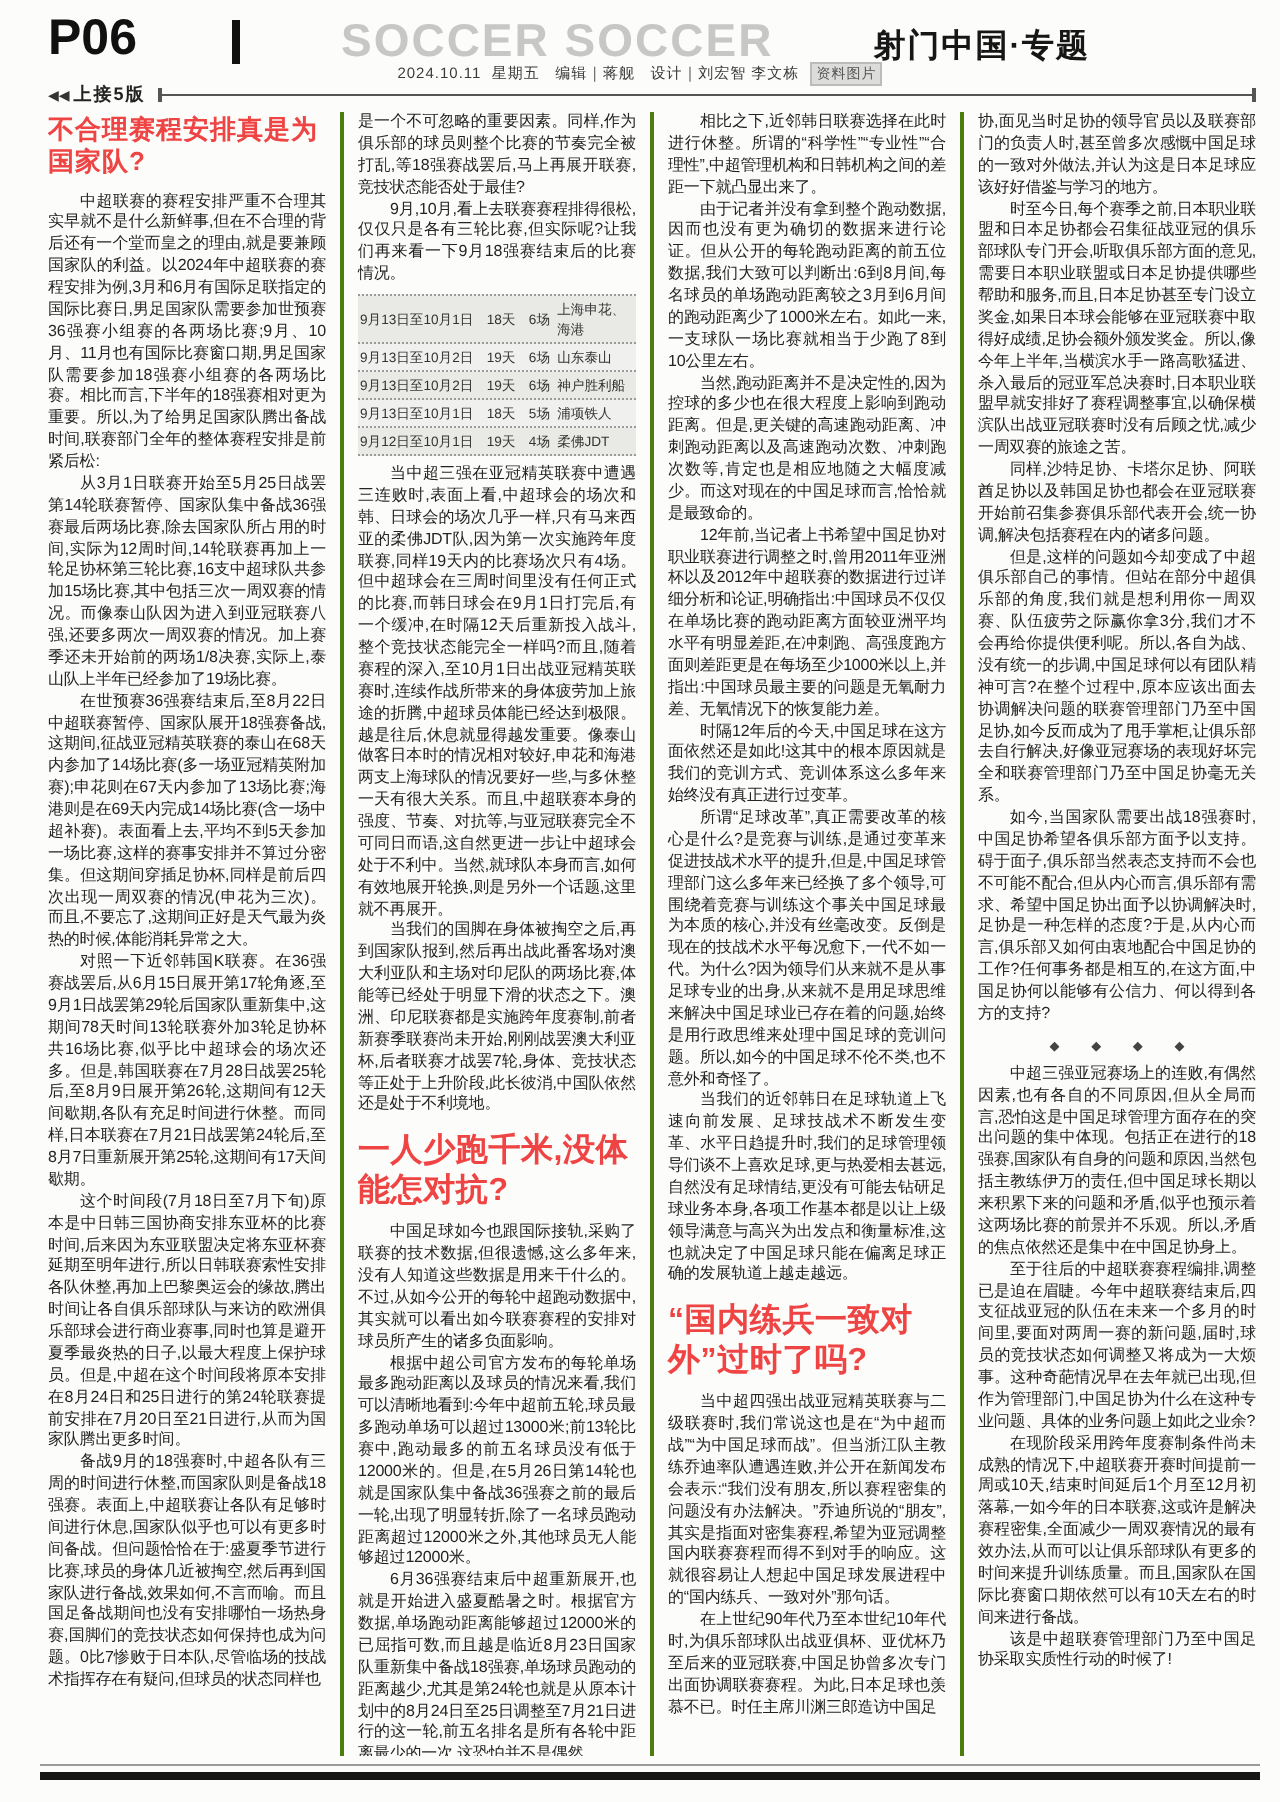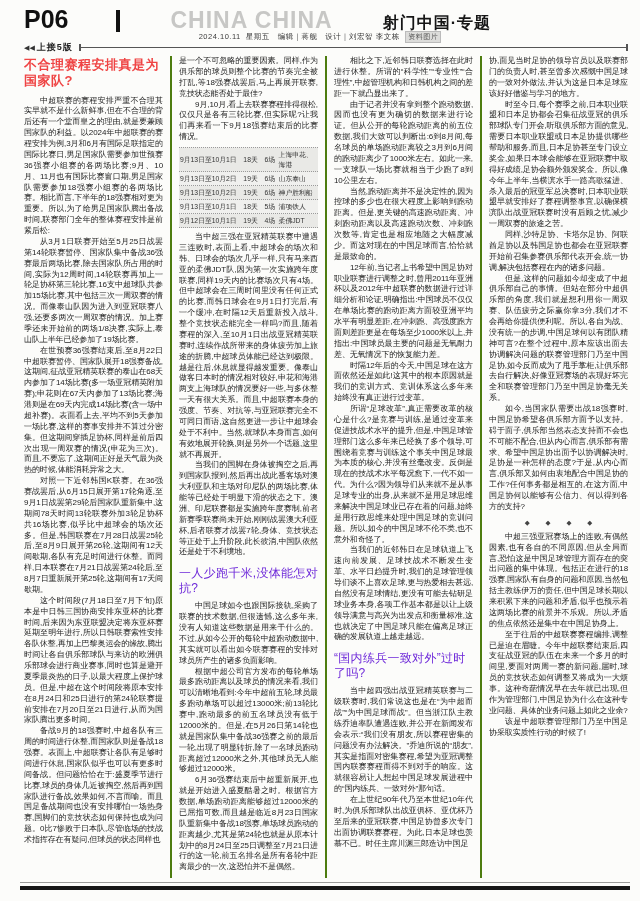--- a/index.html
+++ b/index.html
@@ -25,21 +25,21 @@
   .cont-rule:after{right:0;}
 
   
   .cols{position:absolute;left:24px;top:56px;width:604px;height:822px;display:flex;}
   .col{flex:1;padding:0 7px;overflow:hidden;}
   .col + .col{border-left:2px solid #4d7c0f;}
   .col:first-child{padding-left:0;}
   .col:last-child{padding-right:0;}
 
   .headline{font-size:13px;font-weight:900;color:#ef4444;margin:1px 0 6px;letter-spacing:.5px;line-height:1.25;}
-  .subhead{font-size:12px;font-weight:400;color:#6d28d9;margin:8px 0 5px;letter-spacing:.3px;line-height:1.25;}
+  .subhead{font-size:16px;font-weight:700;color:#ef4444;margin:8px 0 5px;letter-spacing:.3px;line-height:1.25;}
   p.body{font-size:8px;line-height:1.36;text-align:justify;margin:0;text-indent:2em;color:#232323;letter-spacing:-0.1px;}
   p.body.cont{text-indent:0;}
 
   
   .sched{margin:4px 0;background:#f0f0ee;border-top:1px dotted #9a9a9a;}
   .srow{display:flex;align-items:center;font-size:6.8px;color:#333;border-bottom:1px dotted #9a9a9a;padding:1.5px 1px;}
   .srow:nth-child(odd){background:#e9e9e6;}
   .srow .c0{flex:0 0 44%;}
   .srow .c1{flex:0 0 15%;text-align:center;}
   .srow .c2{flex:0 0 13%;text-align:center;}
@@ -51,21 +51,21 @@
   .rule-thick{position:absolute;left:20px;right:10px;top:886px;height:4px;background:#161616;}
 </style>
 </head>
 <body>
 
 <div class="page">
 
   <div class="masthead">
     <span class="pno">P06</span>
     <span class="mast-div"></span>
-    <span class="mast-en">CHINA CHINA</span>
+    <span class="mast-en">SOCCER SOCCER</span>
     <span class="mast-cn">射门中国·专题</span>
   </div>
 
   <div class="creditline">
     <span>2024.10.11</span>&nbsp;
     <span>星期五</span>&nbsp;&nbsp;
     <span>编辑｜蒋舰</span>&nbsp;&nbsp;
     <span>设计｜刘宏智 李文栋</span>
     <span class="badge">资料图片</span>
   </div>
@@ -146,20 +146,21 @@
 
     <div class="col">
       <p class="body cont">协,面见当时足协的领导官员以及联赛部门的负责人时,甚至曾多次感慨中国足球的一致对外做法,并认为这是日本足球应该好好借鉴与学习的地方。</p>
       <p class="body">时至今日,每个赛季之前,日本职业联盟和日本足协都会召集征战亚冠的俱乐部球队专门开会,听取俱乐部方面的意见,需要日本职业联盟或日本足协提供哪些帮助和服务,而且,日本足协甚至专门设立奖金,如果日本球会能够在亚冠联赛中取得好成绩,足协会额外颁发奖金。所以,像今年上半年,当横滨水手一路高歌猛进、杀入最后的冠亚军总决赛时,日本职业联盟早就安排好了赛程调整事宜,以确保横滨队出战亚冠联赛时没有后顾之忧,减少一周双赛的旅途之苦。</p>
       <p class="body">同样,沙特足协、卡塔尔足协、阿联酋足协以及韩国足协也都会在亚冠联赛开始前召集参赛俱乐部代表开会,统一协调,解决包括赛程在内的诸多问题。</p>
       <p class="body">但是,这样的问题如今却变成了中超俱乐部自己的事情。但站在部分中超俱乐部的角度,我们就是想利用你一周双赛、队伍疲劳之际赢你拿3分,我们才不会再给你提供便利呢。所以,各自为战、没有统一的步调,中国足球何以有团队精神可言?在整个过程中,原本应该出面去协调解决问题的联赛管理部门乃至中国足协,如今反而成为了甩手掌柜,让俱乐部去自行解决,好像亚冠赛场的表现好坏完全和联赛管理部门乃至中国足协毫无关系。</p>
       <p class="body">如今,当国家队需要出战18强赛时,中国足协希望各俱乐部方面予以支持。碍于面子,俱乐部当然表态支持而不会也不可能不配合,但从内心而言,俱乐部有需求、希望中国足协出面予以协调解决时,足协是一种怎样的态度?于是,从内心而言,俱乐部又如何由衷地配合中国足协的工作?任何事务都是相互的,在这方面,中国足协何以能够有公信力、何以得到各方的支持?</p>
       <div class="dots">◆ ◆ ◆ ◆</div>
       <p class="body">中超三强亚冠赛场上的连败,有偶然因素,也有各自的不同原因,但从全局而言,恐怕这是中国足球管理方面存在的突出问题的集中体现。包括正在进行的18强赛,国家队有自身的问题和原因,当然包括主教练伊万的责任,但中国足球长期以来积累下来的问题和矛盾,似乎也预示着这两场比赛的前景并不乐观。所以,矛盾的焦点依然还是集中在中国足协身上。</p>
       <p class="body">至于往后的中超联赛赛程编排,调整已是迫在眉睫。今年中超联赛结束后,四支征战亚冠的队伍在未来一个多月的时间里,要面对两周一赛的新问题,届时,球员的竞技状态如何调整又将成为一大烦事。这种奇葩情况早在去年就已出现,但作为管理部门,中国足协为什么在这种专业问题、具体的业务问题上如此之业余?</p>
+      <p class="body">在现阶段采用跨年度赛制条件尚未成熟的情况下,中超联赛开赛时间提前一周或10天,结束时间延后1个月至12月初落幕,一如今年的日本联赛,这或许是解决赛程密集,全面减少一周双赛情况的最有效办法,从而可以让俱乐部球队有更多的时间来提升训练质量。而且,国家队在国际比赛窗口期依然可以有10天左右的时间来进行备战。</p>
       <p class="body">该是中超联赛管理部门乃至中国足协采取实质性行动的时候了!</p>
     </div>
 
   </div>
 
   <div class="rule-thin"></div>
   <div class="rule-thick"></div>
 
 </div>
 

